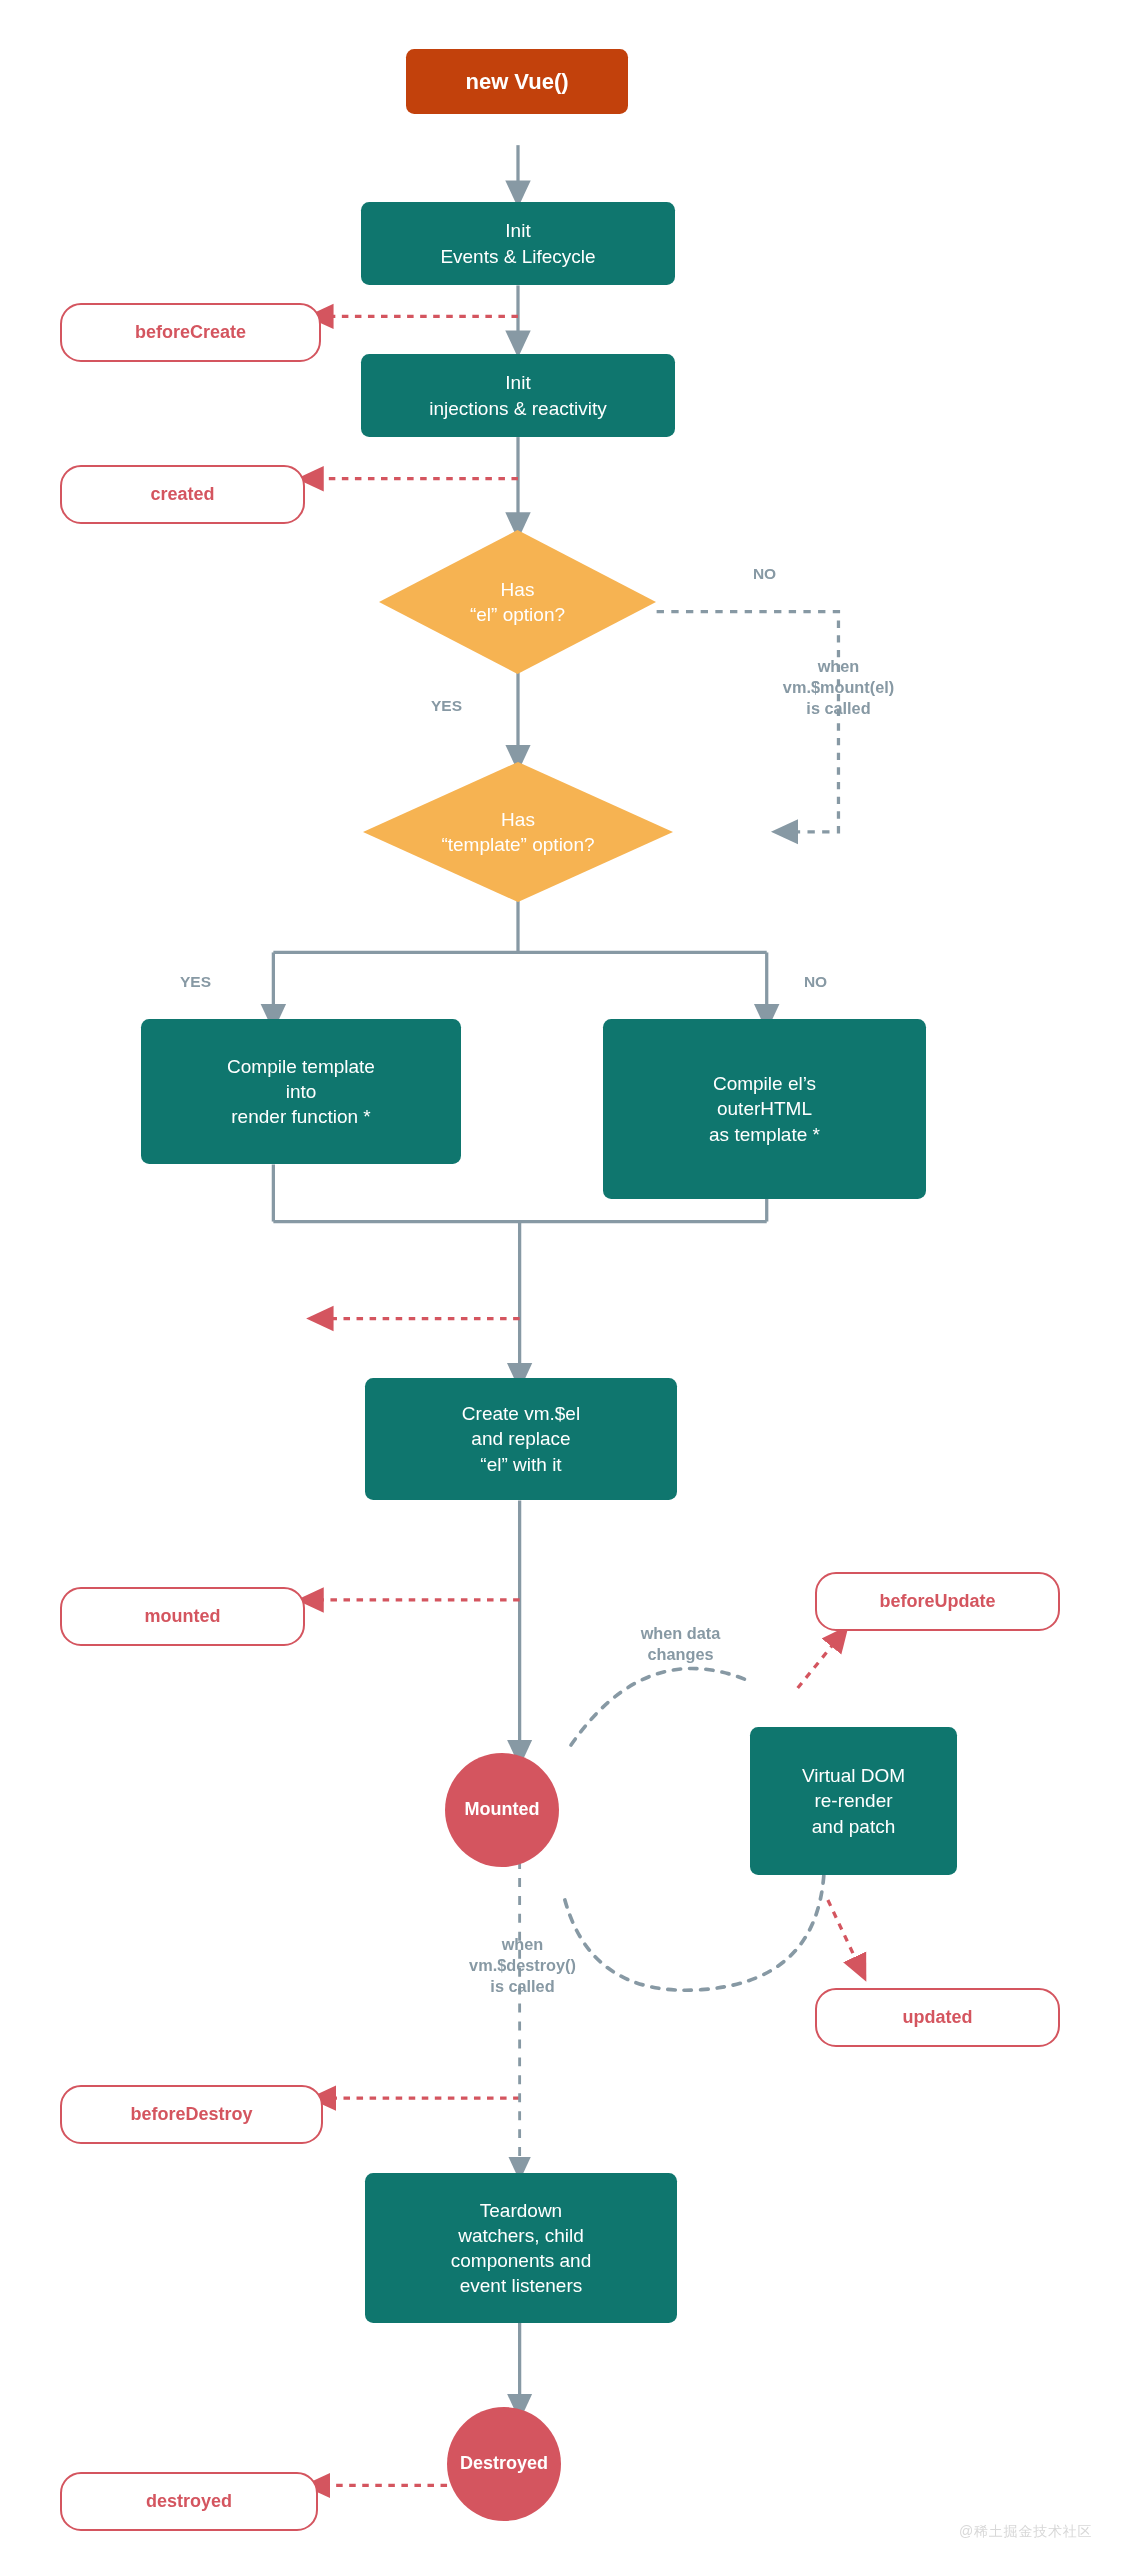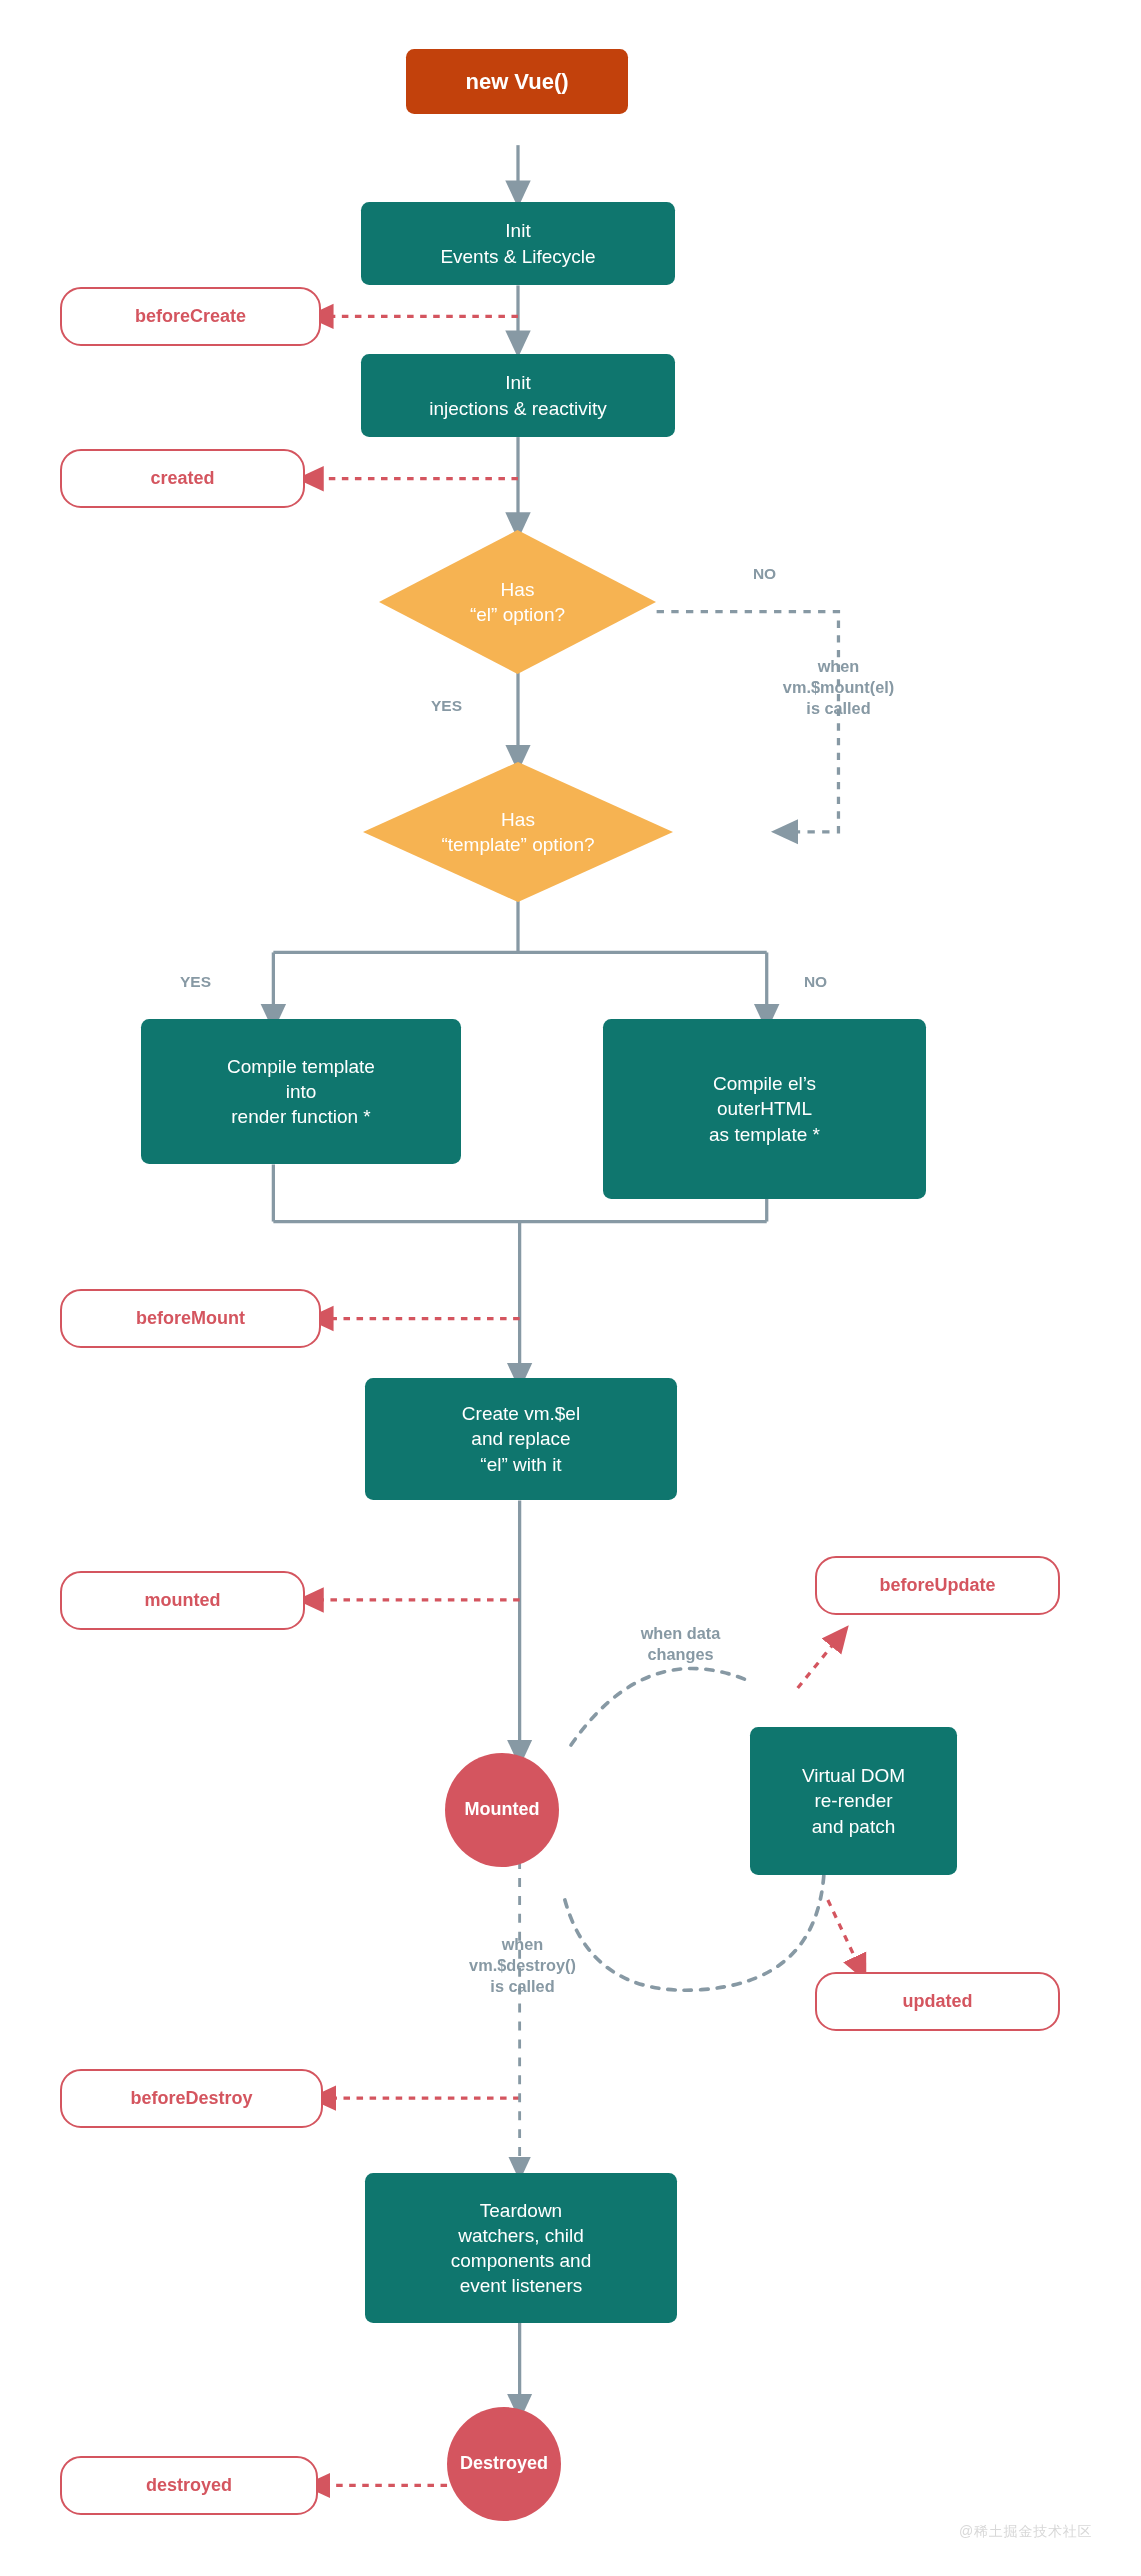--- a/index.html
+++ b/index.html
@@ -78,20 +78,21 @@
   }
 
   
   .node-hook {
     background: #ffffff;
     border: 2.4px solid #d4555f;
     color: #d4555f;
     border-radius: 21px;
     font-size: 18px;
     font-weight: bold;
+    margin-top: 16px;
   }
 
   
   .node-state {
     background: #d4555f;
     color: #ffffff;
     border-radius: 50%;
     font-size: 18px;
     font-weight: bold;
   }
@@ -222,21 +223,20 @@
 event listeners</div>
 
   <div class="node node-state" style="left:445px; top:1753px; width:114px; height:114px;">Mounted</div>
 
   <div class="node node-state" style="left:447px; top:2407px; width:114px; height:114px;">Destroyed</div>
 
   <div class="node node-hook" style="left:60px; top:287px; width:261px; height:59px;">beforeCreate</div>
 
   <div class="node node-hook" style="left:60px; top:449px; width:245px; height:59px;">created</div>
 
-  <div class="node node-hook" style="left:60px; top:1289px; width:261px; height:59px;">beforeMount</div>
 
   <div class="node node-hook" style="left:60px; top:1571px; width:245px; height:59px;">mounted</div>
 
   <div class="node node-hook" style="left:815px; top:1556px; width:245px; height:59px;">beforeUpdate</div>
 
   <div class="node node-hook" style="left:815px; top:1972px; width:245px; height:59px;">updated</div>
 
   <div class="node node-hook" style="left:60px; top:2069px; width:263px; height:59px;">beforeDestroy</div>
 
   <div class="node node-hook" style="left:60px; top:2456px; width:258px; height:59px;">destroyed</div>

